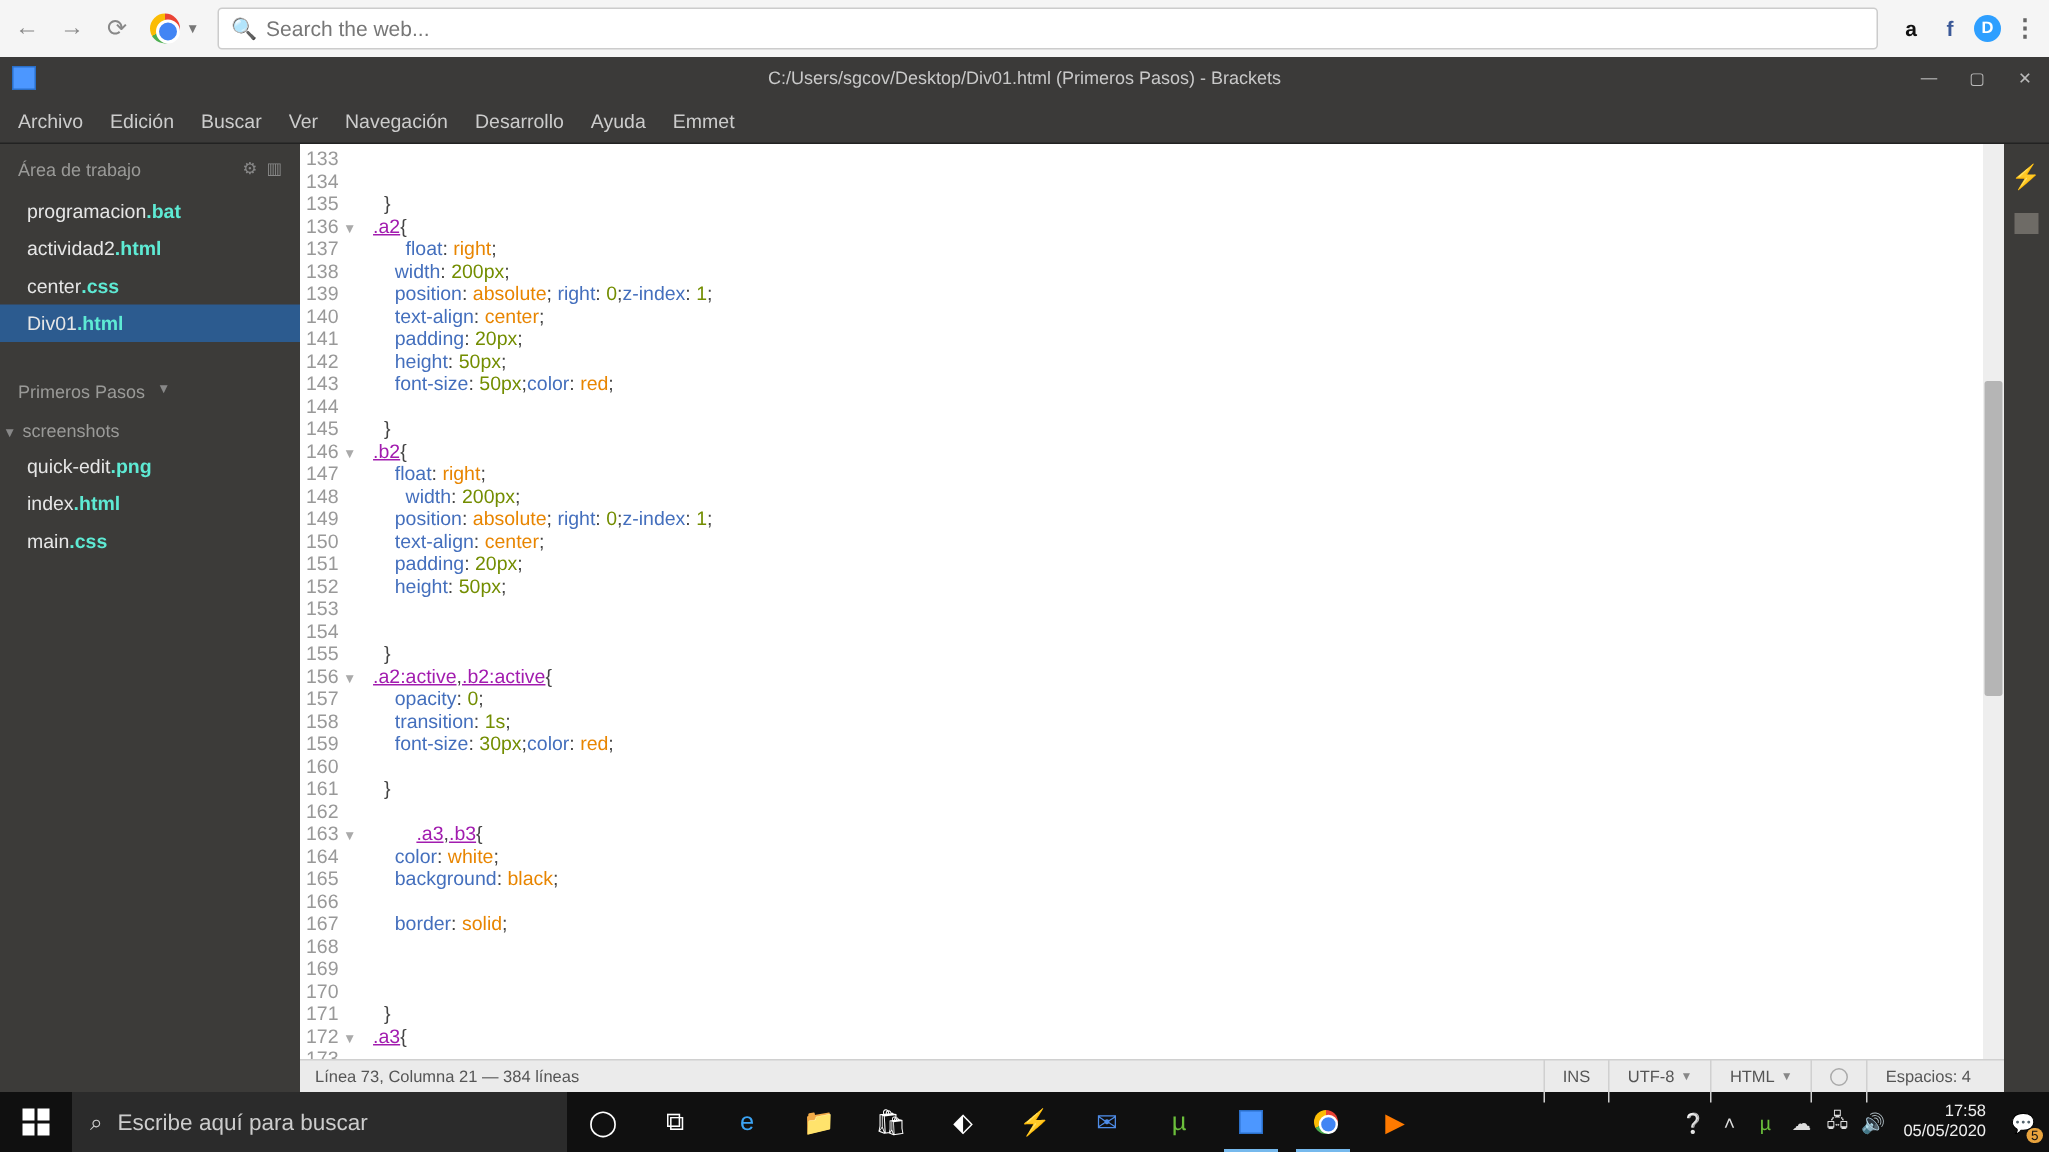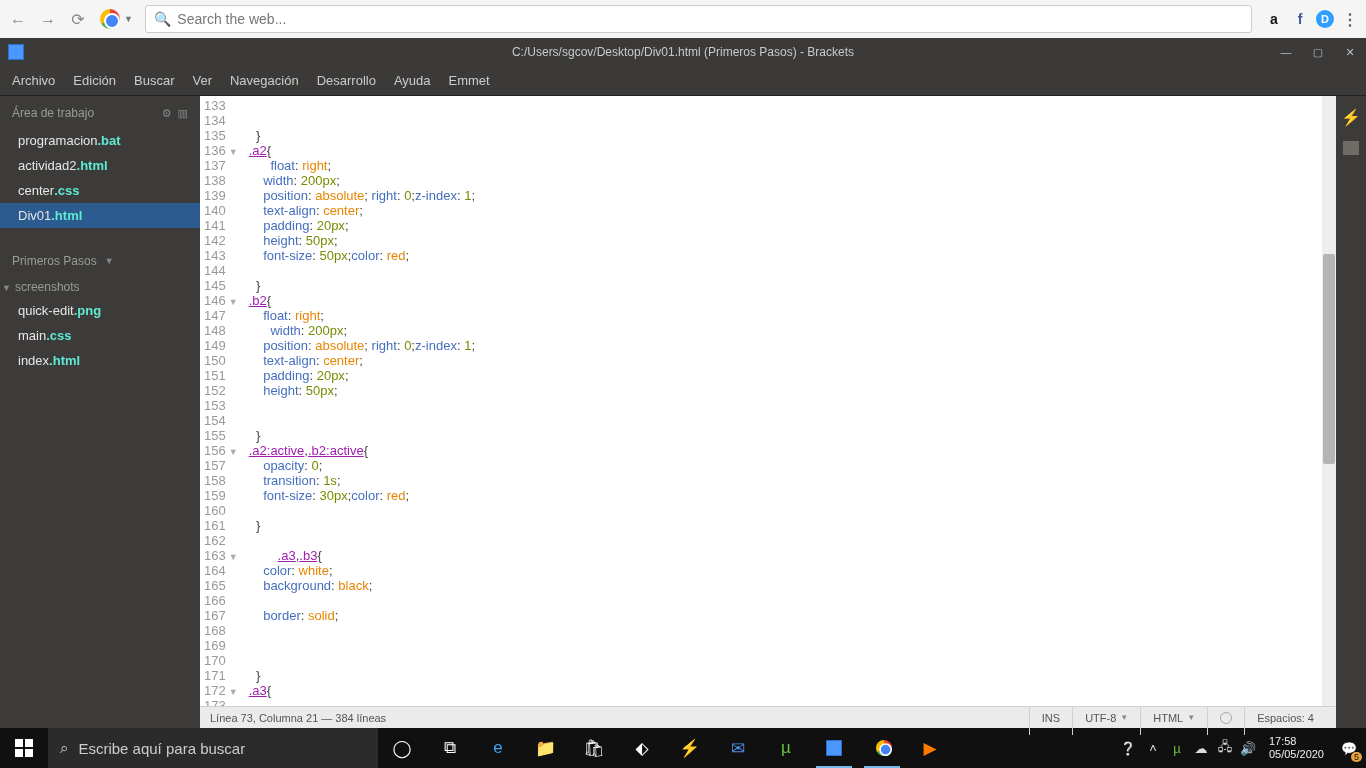--- a/index.html
+++ b/index.html
@@ -20,21 +20,21 @@
 .brackets { position:relative; height: 690px; background:#2e2c2b; display:flex; flex-direction:column; }
 .titlebar { height:28px; background:#3b3a39; color:#c9c9c9; display:flex; align-items:center; font-size:12px; position:relative; }
 .win-logo { width:16px; height:16px; margin:0 8px; background:#4c97ff; border:1px solid #2a6fc9; }
 .title-text { position:absolute; left:50%; transform:translateX(-50%); }
 .win-btns { margin-left:auto; display:flex; }
 .win-btn { width:32px; height:28px; display:flex; align-items:center; justify-content:center; color:#bbb; font-size:11px; }
 .menubar { height:30px; background:#3b3a39; display:flex; align-items:center; gap:18px; padding:0 12px; color:#ccc; font-size:13px; border-bottom:1px solid #222; }
 
 .workspace { flex:1; display:flex; min-height:0; }
 .sidebar { width:200px; background:#3c3b39; color:#bfbfbf; font-size:13px; display:flex; flex-direction:column; }
-.side-sec { padding:8px 12px; color:#9a9a98; font-size:12px; display:flex; align-items:center; gap:6px; }
+.side-sec { padding:8px 12px; color:#9a9a98; font-size:12px; display:flex; align-items:flex-start; gap:6px; }
 .side-sec.title { padding-top:10px; }
 .side-icons { margin-left:auto; display:flex; gap:6px; font-size:11px; color:#888;}
 .file-item { padding:5px 18px; color:#bfbfbf; font-size:13px; }
 .file-item.active { background:#2c5b8f; color:#fff; }
 .file-name{color:#e6e6e6;} .file-ext{color:#5eead4;font-weight:bold;}
 .proj-caret{font-size:9px;color:#888;margin-left:2px;}
 .folder-item{padding:4px 0;color:#9a9a98;font-size:12px;}
 
 .editor-area { flex:1; background:#f8f8f8; display:flex; flex-direction:column; min-width:0; position:relative; }
 .code-wrap { flex:1; display:flex; font-family:"Consolas","Courier New",monospace; font-size:13px; line-height:15px; overflow:hidden; background:#fff; position:relative;}
@@ -65,21 +65,21 @@
 .taskbar{height:40px;background:#101010;display:flex;align-items:center;color:#fff;}
 .tb-start{width:48px;height:40px;display:flex;align-items:center;justify-content:center;}
 .win10{width:18px;height:18px;display:grid;grid-template-columns:1fr 1fr;grid-template-rows:1fr 1fr;gap:2px;}
 .win10 div{background:#fff;}
 .tb-search{flex:0 0 330px;height:40px;background:#2b2b2b;display:flex;align-items:center;padding:0 12px;gap:10px;color:#ccc;font-size:15px;}
 .tb-icons{display:flex;height:40px;}
 .tb-icon{width:48px;height:40px;display:flex;align-items:center;justify-content:center;font-size:17px;color:#fff;position:relative;}
 .tb-icon.active::after{content:"";position:absolute;bottom:0;left:6px;right:6px;height:2px;background:#76b9ed;}
 .tb-tray{margin-left:auto;display:flex;align-items:center;height:40px;}
 .tray-icon{width:24px;height:40px;display:flex;align-items:center;justify-content:center;font-size:13px;color:#ddd;}
-.clock{font-size:11px;color:#eee;text-align:left;line-height:13px;padding:0 8px;}
+.clock{font-size:11px;color:#eee;text-align:right;line-height:13px;padding:0 8px;}
 .notif{width:34px;display:flex;align-items:center;justify-content:center;position:relative;}
 .notif-badge{position:absolute;bottom:6px;right:4px;background:#e8a33d;color:#111;font-size:9px;border-radius:7px;padding:0 3px;}
 </style>
 </head>
 <body>
 
 <div class="browser-bar">
   <div class="nav-btn">←</div>
   <div class="nav-btn">→</div>
   <div class="nav-btn">⟳</div>
@@ -134,22 +134,22 @@
       <div style="height:18px"></div>
       <div class="side-sec">
         <span>Primeros Pasos</span>
         <span class="proj-caret">▼</span>
       </div>
       <div class="folder-item">
         <span class="proj-caret" style="margin-right:4px;">▼</span><span>screenshots</span>
       </div>
       <div id="proj-files">
           <div class="file-item" style="padding-left: 18px;"><span class="file-name">quick-edit</span><span class="file-ext">.png</span></div>
+          <div class="file-item" style="padding-left: 18px;"><span class="file-name">index</span><span class="file-ext">.html</span></div>
           <div class="file-item" style="padding-left: 18px;"><span class="file-name">main</span><span class="file-ext">.css</span></div>
-          <div class="file-item" style="padding-left: 18px;"><span class="file-name">index</span><span class="file-ext">.html</span></div>
         </div>
     </div>
 
     <div class="editor-area">
       <div class="code-wrap">
         <div class="gutter" id="gutter">
             <div>133<span class="fold"> </span></div>
             <div>134<span class="fold"> </span></div>
             <div>135<span class="fold"> </span></div>
             <div>136<span class="fold">▼</span></div>

